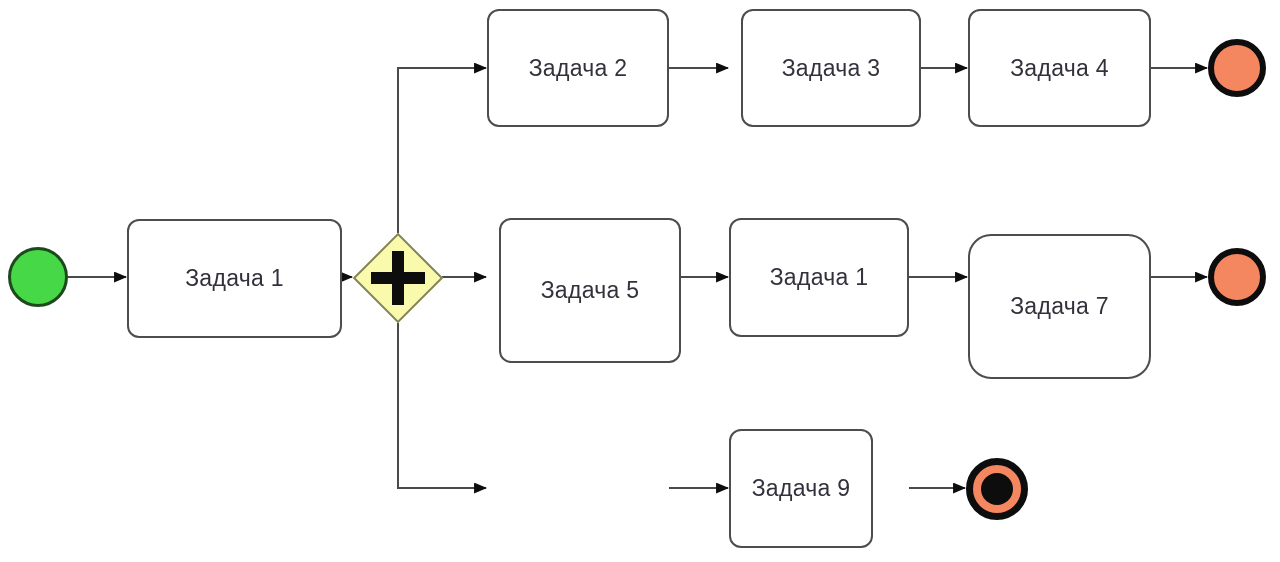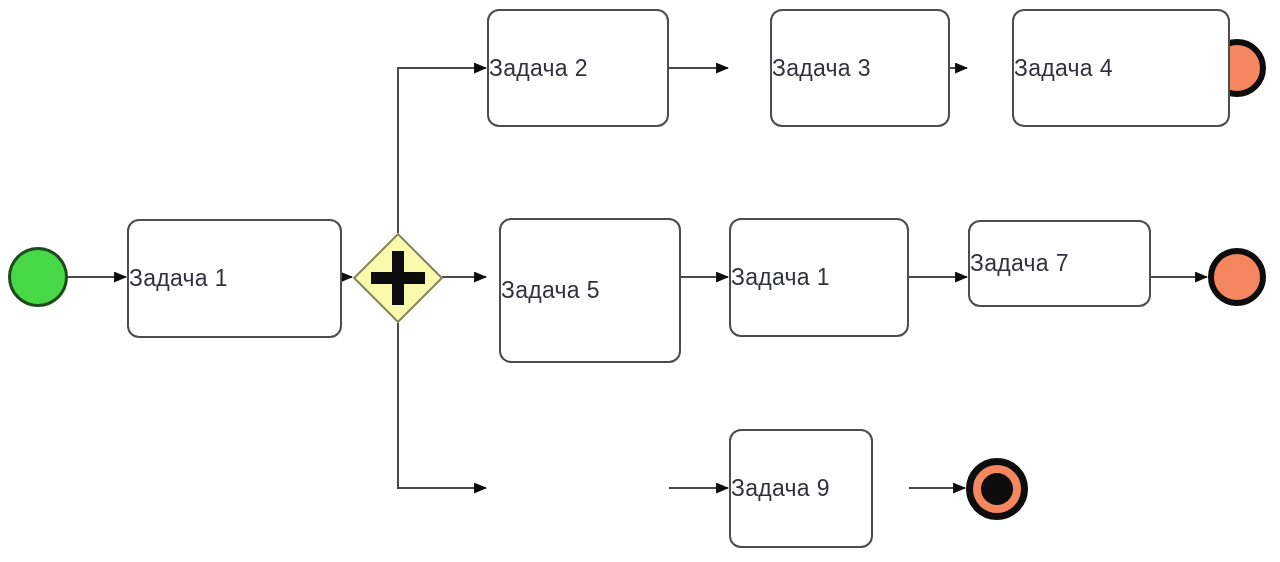--- a/index.html
+++ b/index.html
@@ -28,21 +28,21 @@
     stroke-width: 2;
   }
   .task {
     position: absolute;
     box-sizing: border-box;
     background: #ffffff;
     border: 2px solid var(--node-border, #4d4d4d);
     border-radius: 12px;
     display: flex;
     align-items: center;
-    justify-content: flex-start;
+    justify-content: center;
   }
   .task-label {
     font-size: 23px;
     color: var(--label, #32323c);
     letter-spacing: 0.3px;
     white-space: nowrap;
   }
   .event {
     position: absolute;
     box-sizing: border-box;
@@ -147,37 +147,37 @@
   </div>
 
   <div class="task" style="left:127px; top:219px; width:215px; height:119px;">
     <span class="task-label">Задача 1</span>
   </div>
 
   <div class="task" style="left:487px; top:9px; width:182px; height:118px;">
     <span class="task-label">Задача 2</span>
   </div>
 
-  <div class="task" style="left:770px; top:9px; width:180px; height:118px;">
+  <div class="task" style="left:741px; top:9px; width:180px; height:118px;">
     <span class="task-label">Задача 3</span>
   </div>
 
-  <div class="task" style="left:968px; top:9px; width:218px; height:118px;margin-left:44px;">
+  <div class="task" style="left:968px; top:9px; width:183px; height:118px;">
     <span class="task-label">Задача 4</span>
   </div>
 
   <div class="task" style="left:499px; top:218px; width:182px; height:145px;">
     <span class="task-label">Задача 5</span>
   </div>
 
   <div class="task" style="left:729px; top:218px; width:180px; height:119px;">
     <span class="task-label">Задача 1</span>
   </div>
 
-  <div class="task" style="left:968px; top:220px; width:183px; height:87px;">
+  <div class="task" style="left:968px; top:234px; width:183px; height:145px;border-radius:23px;">
     <span class="task-label">Задача 7</span>
   </div>
 
 
   <div class="task" style="left:729px; top:429px; width:144px; height:119px;">
     <span class="task-label">Задача 9</span>
   </div>
 
 </div>
 

